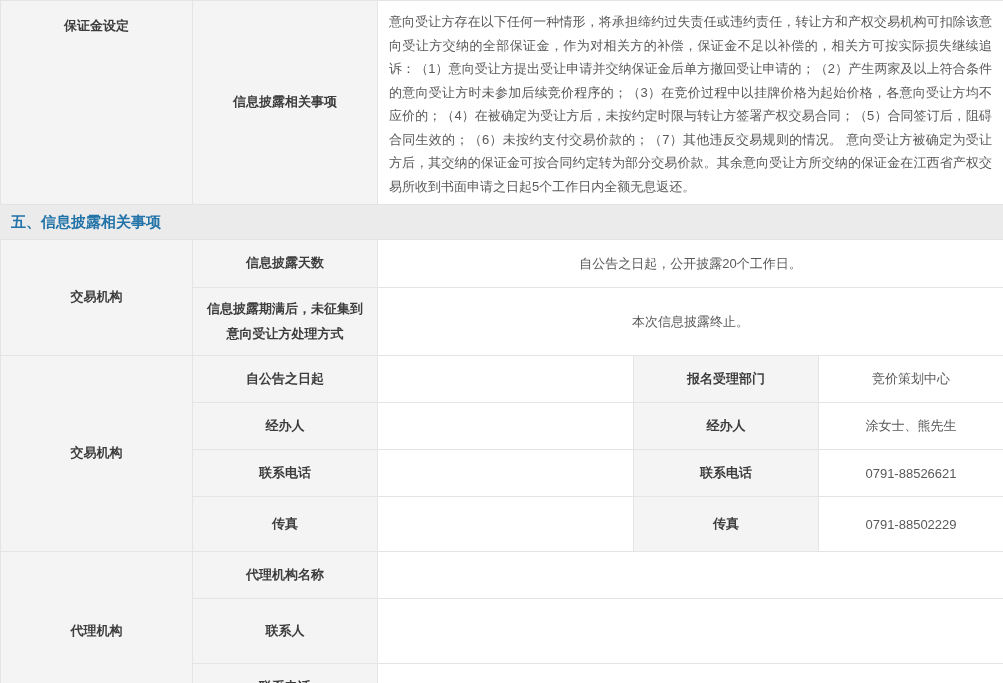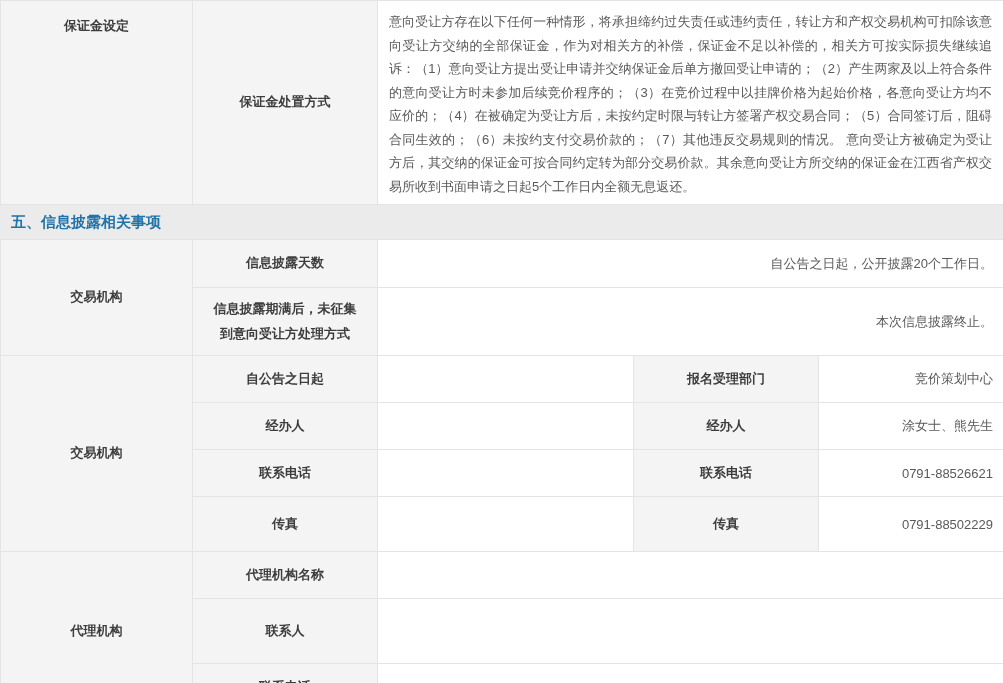--- a/index.html
+++ b/index.html
@@ -20,27 +20,27 @@
     border: 1px solid #e4e4e4;
     font-size: 13px;
     box-sizing: border-box;
   }
   td.lbl {
     background: #f4f4f4;
     color: #3d3d3d;
     font-weight: bold;
     text-align: center;
     vertical-align: middle;
-    padding: 6px 15px;
+    padding: 6px 9px;
     line-height: 1.9;
   }
   td.val {
     background: #ffffff;
     color: #595959;
-    text-align: right;
+    text-align: center;
     vertical-align: middle;
     padding: 6px 10px;
   }
   td.para {
     vertical-align: top;
     padding: 9px 11px 6px 11px;
     line-height: 23.5px;
     text-align: justify;
   }
   td.group-top {
@@ -67,21 +67,21 @@
   <colgroup>
     <col style="width:192px">
       <col style="width:185px">
       <col style="width:626px">
   </colgroup>
   <tbody>
       <tr style="height:196px">
     <td class="lbl group-top no-top-border">
       <span>保证金设定</span>
     </td>
-    <td class="lbl">保证金处置方式</td>
+    <td class="lbl">信息披露相关事项</td>
     <td class="val para">意向受让方存在以下任何一种情形，将承担缔约过失责任或违约责任，转让方和产权交易机构可扣除该意向受让方交纳的全部保证金，作为对相关方的补偿，保证金不足以补偿的，相关方可按实际损失继续追诉：（1）意向受让方提出受让申请并交纳保证金后单方撤回受让申请的；（2）产生两家及以上符合条件的意向受让方时未参加后续竞价程序的；（3）在竞价过程中以挂牌价格为起始价格，各意向受让方均不应价的；（4）在被确定为受让方后，未按约定时限与转让方签署产权交易合同；（5）合同签订后，阻碍合同生效的；（6）未按约支付交易价款的；（7）其他违反交易规则的情况。 意向受让方被确定为受让方后，其交纳的保证金可按合同约定转为部分交易价款。其余意向受让方所交纳的保证金在江西省产权交易所收到书面申请之日起5个工作日内全额无息返还。</td>
   </tr>
 </tbody>
   </table>
 
 <div class="section-bar">
   <span>五、信息披露相关事项</span>
 </div>
 
 <table class="grid">

